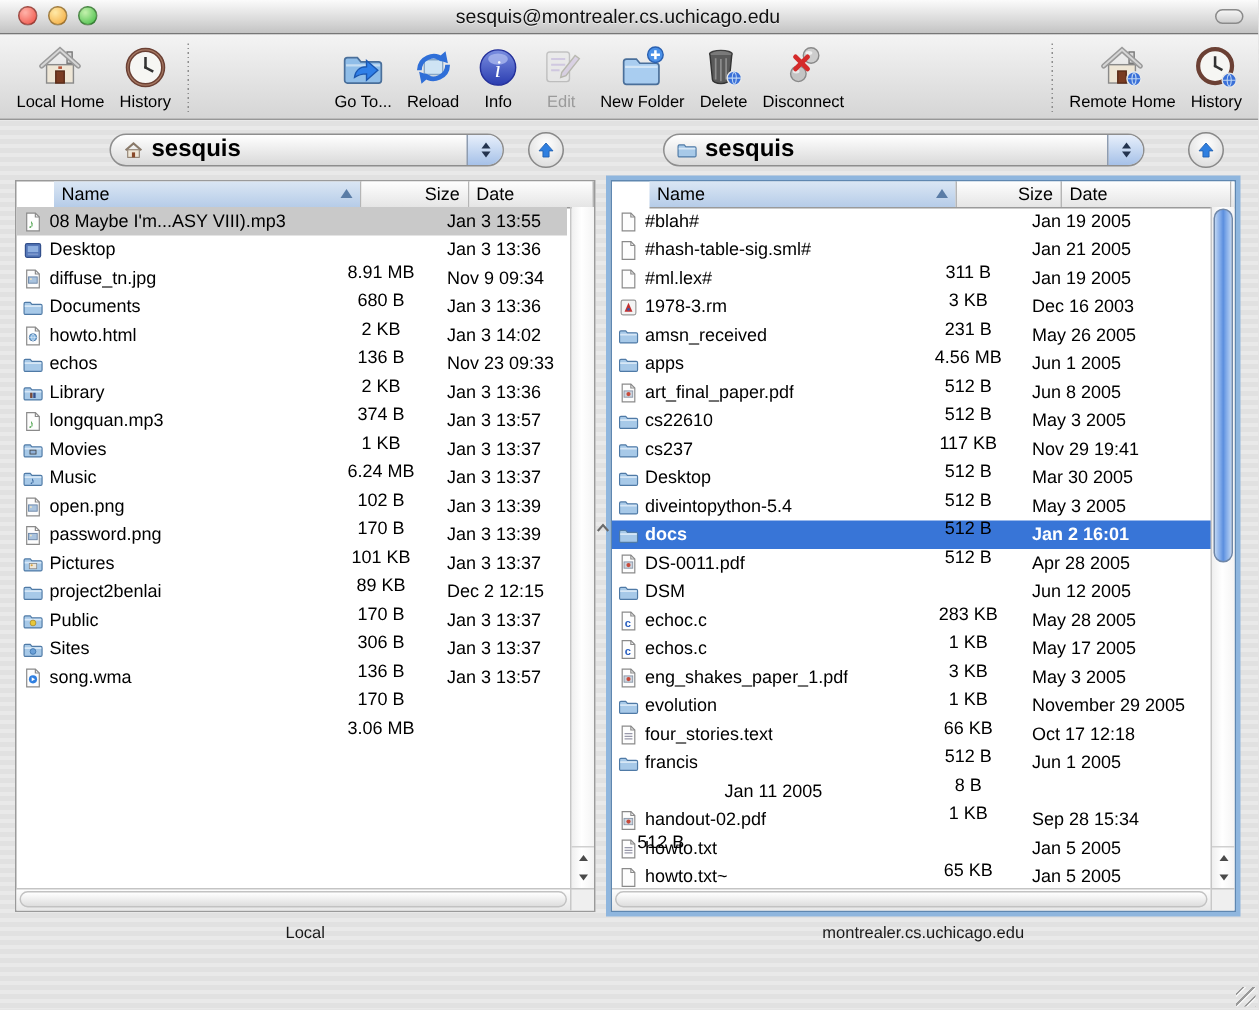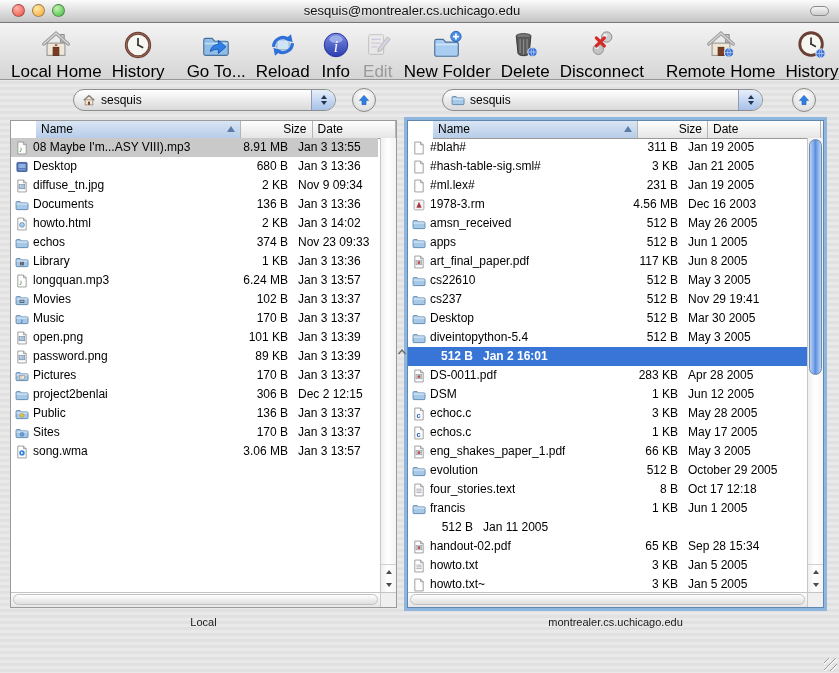--- a/index.html
+++ b/index.html
@@ -12,34 +12,34 @@
   .tl.red{left:12px;background:radial-gradient(circle at 35% 30%,#ffb4aa,#ee4b40);}
   .tl.yellow{left:32px;background:radial-gradient(circle at 35% 30%,#ffeaa8,#f2a535);}
   .tl.green{left:52px;background:radial-gradient(circle at 35% 30%,#c5f2ae,#3db93f);}
   .title{position:absolute;left:80px;right:95px;top:3px;text-align:center;font-size:13px;color:#111;text-shadow:0 1px 0 rgba(255,255,255,.6);white-space:nowrap;}
   .pill{position:absolute;right:10px;top:6px;width:19px;height:10px;border-radius:5px;border:1px solid #8a8a8a;background:linear-gradient(#f5f5f5,#cecece);box-sizing:border-box;}
 
   
   .toolbar{position:absolute;top:23px;left:0;right:0;height:57px;display:flex;align-items:flex-start;padding:4px 6px 0;box-sizing:border-box;background:linear-gradient(#f4f4f4,#d5d5d5);border-bottom:1px solid #979797;}
   .tbitem{display:flex;flex-direction:column;align-items:center;margin:0 5px;}
   .tbitem .ic{height:34px;display:flex;align-items:flex-end;justify-content:center;}
-  .tbitem .lbl{font-size:17px;color:#000;margin-top:1px;white-space:nowrap;}
+  .tbitem .lbl{font-size:11px;color:#000;margin-top:1px;white-space:nowrap;}
   .tbitem.disabled .lbl{color:#9a9a9a;}
   .tbsep{width:1px;height:46px;margin:2px 6px 0;background-image:repeating-linear-gradient(180deg,#8d8d8d 0 1px,transparent 1px 3px);}
   .spacer86{width:86px;}
   .spacerflex{flex:1;}
   .tbsvg{width:32px;height:32px;}
 
   
   .dropdown{position:absolute;top:89px;height:22px;border:1px solid #8e8e8e;border-radius:12px;background:linear-gradient(#ffffff,#d9d9d9);display:flex;align-items:center;box-sizing:border-box;overflow:hidden;}
   .dd-local{left:73px;width:263px;}
   .dd-remote{left:442px;width:321px;}
   .dropdown .dic{margin:0 5px 0 8px;width:14px;height:14px;flex:0 0 14px;}
   .dropdown .dic svg{width:100%;height:100%;}
-  .dropdown .val{font-size:12px;color:#000;flex:1;line-height:20px;}
+  .dropdown .val{font-size:16px;color:#000;flex:1;line-height:20px;font-weight:bold;}
   .dropdown .stepper{width:23px;align-self:stretch;border-left:1px solid #8e9cb0;background:linear-gradient(#e7effb,#a6c1e8);display:flex;flex-direction:column;align-items:center;justify-content:center;gap:2px;}
   .tri-up{width:0;height:0;border-left:3.5px solid transparent;border-right:3.5px solid transparent;border-bottom:4.5px solid #24344f;}
   .tri-down{width:0;height:0;border-left:3.5px solid transparent;border-right:3.5px solid transparent;border-top:4.5px solid #24344f;}
   .upbtn{position:absolute;top:88px;width:24px;height:24px;border-radius:50%;border:1px solid #888;background:radial-gradient(circle at 50% 32%,#ffffff,#d6d6d6);display:flex;align-items:center;justify-content:center;box-sizing:border-box;}
   .upbtn.local{left:352px;}
   .upbtn.remote{left:792px;}
 
   
   .pane{position:absolute;top:120px;background:#fff;border:1px solid #9a9a9a;box-sizing:border-box;}
   .pane-local{left:10px;width:387px;height:488px;}
@@ -61,21 +61,21 @@
   .rows{position:absolute;top:17px;left:0;bottom:15px;overflow:hidden;}
   .pane-local .rows{width:367px;}
   .pane-remote .rows{width:401px;}
   .row{display:flex;height:19px;line-height:19px;font-size:12px;white-space:nowrap;color:#000;}
   .row .cell{box-sizing:border-box;}
   .c-name{display:flex;align-items:center;overflow:hidden;padding-left:4px;}
   .pane-local .c-name{width:209px;flex:0 0 209px;}
   .pane-local .c-size{width:73px;flex:0 0 73px;}
   .pane-remote .c-name{width:205px;flex:0 0 205px;}
   .pane-remote .c-size{width:70px;flex:0 0 70px;}
-  .c-size{text-align:right;padding-right:5px;}
+  .c-size{text-align:center;padding-right:5px;margin-top:34px;}
   .c-date{padding-left:5px;flex:1;overflow:hidden;}
   .ficon{width:14px;height:14px;margin-right:4px;flex:0 0 14px;display:inline-flex;}
   .ficon svg{width:100%;height:100%;}
   .fname{overflow:hidden;}
   .sel-inactive{background:#c9c9c9;}
   .sel-active{background:#3875d7;color:#fff;font-weight:bold;}
 
   .vscroll{position:absolute;top:17px;right:0;bottom:15px;width:16px;border-left:1px solid #c6c6c6;background:linear-gradient(90deg,#efefef,#ffffff 45%,#f4f4f4);box-sizing:border-box;}
   .vthumb{position:absolute;left:1px;right:1px;top:1px;height:52%;border-radius:7px;border:1px solid #6f87a8;box-sizing:border-box;background:linear-gradient(90deg,#bdd4f2,#7aa6e8 35%,#5b8ede 50%,#7aa6e8 65%,#bdd4f2);}
   .varrows{position:absolute;bottom:0;left:0;right:0;height:27px;border-top:1px solid #d0d0d0;}
@@ -710,20 +710,29 @@
                 <path d="M1.2 5.2c0-.7.4-1.1 1-1.1h3.7l1.3 1.5h6.7c.6 0 1 .4 1 1v5.6c0 .7-.4 1.1-1 1.1H2.2c-.6 0-1-.4-1-1.1z" fill="#a7c9e8" stroke="#4f7aa6" stroke-width="0.9"></path>
                 <path d="M1.7 6.9h12.6" stroke="#d7e7f6" stroke-width="1.4"></path>
               </svg>
             </span>
             <span class="fname">diveintopython-5.4</span>
           </span>
           <span class="cell c-size">512 B</span>
           <span class="cell c-date">May 3 2005</span>
         </div>
         <div class="row sel-active">
+          <span class="cell c-name">
+            <span class="ficon">
+              <svg viewBox="0 0 16 16">
+                <path d="M1.2 5.2c0-.7.4-1.1 1-1.1h3.7l1.3 1.5h6.7c.6 0 1 .4 1 1v5.6c0 .7-.4 1.1-1 1.1H2.2c-.6 0-1-.4-1-1.1z" fill="#a7c9e8" stroke="#4f7aa6" stroke-width="0.9"></path>
+                <path d="M1.7 6.9h12.6" stroke="#d7e7f6" stroke-width="1.4"></path>
+              </svg>
+            </span>
+            <span class="fname">docs</span>
+          </span>
           <span class="cell c-size">512 B</span>
           <span class="cell c-date">Jan 2 16:01</span>
         </div>
         <div class="row">
           <span class="cell c-name">
             <span class="ficon">
               <svg viewBox="0 0 16 16">
                 <path d="M3.2 1.2h6.6l3 3v10.6H3.2z" fill="#fdfdfd" stroke="#8a8a8a" stroke-width="0.9"></path>
                 <path d="M9.8 1.2v3h3" fill="none" stroke="#8a8a8a" stroke-width="0.9"></path>
                 <rect x="4.6" y="6.4" width="6.6" height="4.8" fill="#ccd4de" stroke="#8a97a8" stroke-width="0.7"></rect>
@@ -795,21 +804,21 @@
           <span class="cell c-name">
             <span class="ficon">
               <svg viewBox="0 0 16 16">
                 <path d="M1.2 5.2c0-.7.4-1.1 1-1.1h3.7l1.3 1.5h6.7c.6 0 1 .4 1 1v5.6c0 .7-.4 1.1-1 1.1H2.2c-.6 0-1-.4-1-1.1z" fill="#a7c9e8" stroke="#4f7aa6" stroke-width="0.9"></path>
                 <path d="M1.7 6.9h12.6" stroke="#d7e7f6" stroke-width="1.4"></path>
               </svg>
             </span>
             <span class="fname">evolution</span>
           </span>
           <span class="cell c-size">512 B</span>
-          <span class="cell c-date">October 29 2005</span>
+          <span class="cell c-date">November 29 2005</span>
         </div>
         <div class="row">
           <span class="cell c-name">
             <span class="ficon">
               <svg viewBox="0 0 16 16">
                 <path d="M3.2 1.2h6.6l3 3v10.6H3.2z" fill="#fdfdfd" stroke="#8a8a8a" stroke-width="0.9"></path>
                 <path d="M9.8 1.2v3h3" fill="none" stroke="#8a8a8a" stroke-width="0.9"></path>
                 <path d="M5 7h6M5 9h6M5 11h6" stroke="#99a" stroke-width="0.9"></path>
               </svg>
             </span>

